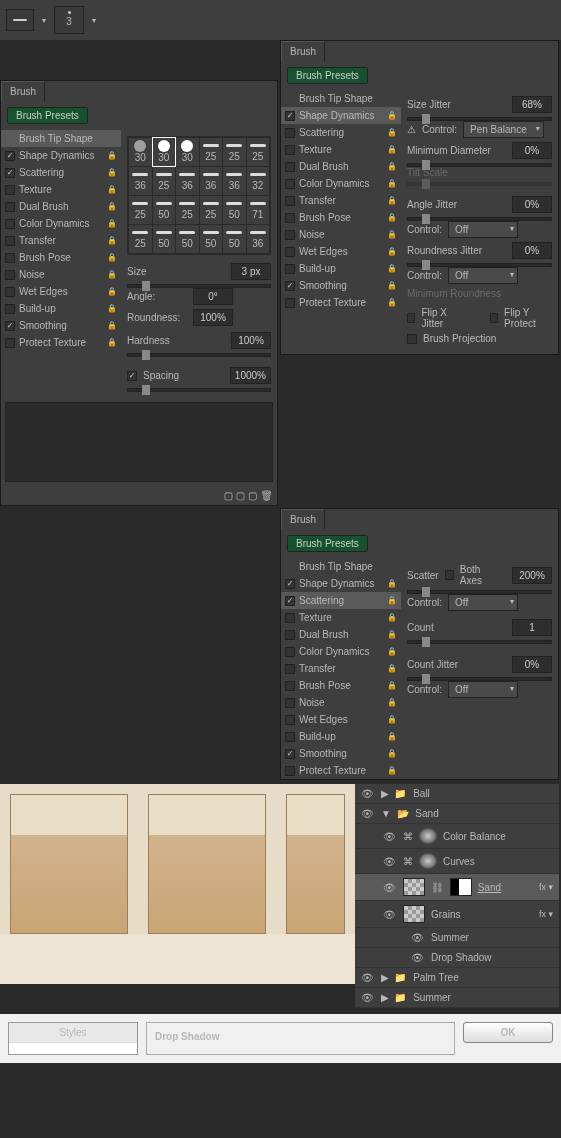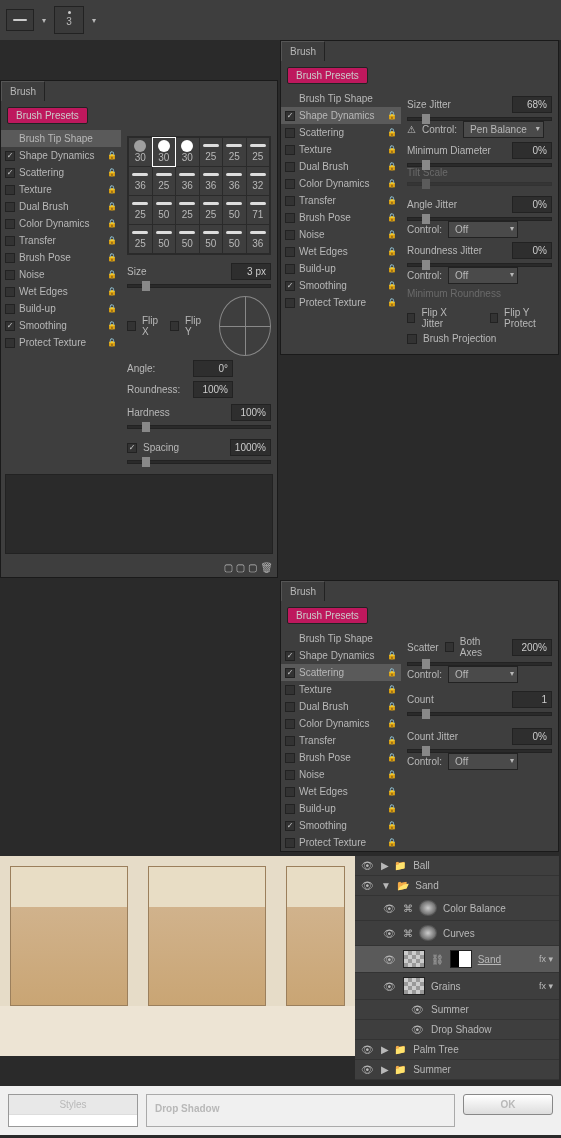--- a/index.html
+++ b/index.html
@@ -1,28 +1,28 @@
 <!DOCTYPE html>
 <html><head>
 <meta charset="utf-8">
 <style>
 *{box-sizing:border-box;margin:0;padding:0;font-family:Tahoma,Arial,sans-serif;font-size:10px;color:#b8b8b8}
 body{background:#2a2a2a;width:561px}
 .panel{background:#3e3e3e;border:1px solid #1a1a1a;position:relative}
 .panel-tab{background:#3e3e3e;padding:4px 8px;display:inline-block;border-top:1px solid #555;border-left:1px solid #555;border-right:1px solid #222}
-.btn{background:#be185d;border:1px solid #222;padding:2px 8px;color:#ccc;cursor:pointer;border-radius:2px}
+.btn{background:#14532d;border:1px solid #222;padding:2px 8px;color:#ccc;cursor:pointer;border-radius:2px}
 .sidebar{width:120px;background:#3e3e3e}
 .sidebar-item{padding:3px 4px;display:flex;align-items:center;gap:4px;position:relative}
 .sidebar-item.sel{background:#5a5a5a}
 .cb{width:10px;height:10px;border:1px solid #222;background:#333;display:inline-flex;align-items:center;justify-content:center;font-size:8px}
 .cb.chk::after{content:"✓";color:#ccc;font-size:8px}
 .lock{position:absolute;right:4px;font-size:8px;color:#888}
 .main{flex:1;background:#3e3e3e;padding:6px}
 .row{display:flex;align-items:center;gap:6px;margin-bottom:4px}
-.fld{background:#2e2e2e;border:1px solid #222;padding:2px 4px;color:#ccc;min-width:40px;text-align:right}
+.fld{background:#2e2e2e;border:1px solid #222;padding:2px 4px;color:#ccc;min-width:40px;text-align:center}
 .slider{flex:1;height:4px;background:#2a2a2a;border:1px solid #222;position:relative}
 .slider::after{content:"";position:absolute;width:8px;height:10px;background:#888;top:-4px;left:10%}
 .dd{background:#4a4a4a;border:1px solid #222;padding:2px 16px 2px 6px;position:relative;min-width:70px}
 .dd::after{content:"▾";position:absolute;right:3px;font-size:8px}
 .toolbar{background:#3e3e3e;padding:6px;display:flex;gap:8px;align-items:center}
 .brush-grid{display:grid;grid-template-columns:repeat(6,1fr);gap:1px;background:#2a2a2a;padding:2px}
 .brush-cell{background:#3e3e3e;text-align:center;padding:2px;position:relative;height:28px}
 .brush-dot{width:12px;height:12px;background:#fff;border-radius:50%;margin:0 auto}
 .brush-line{width:16px;height:3px;background:#ddd;margin:4px auto;border-radius:2px}
 .circle-diag{width:60px;height:60px;border:1px solid #888;border-radius:50%;position:relative}
@@ -164,28 +164,20 @@
           <div class="brush-cell"><div class="brush-line"></div><span>50</span></div>
           <div class="brush-cell"><div class="brush-line"></div><span>50</span></div>
           <div class="brush-cell"><div class="brush-line"></div><span>36</span></div>
         </div>
         <div class="row" style="margin-top:8px">
             <span>Size</span>
             <span style="flex:1"></span>
             <span class="fld">3 px</span>
           </div>
         <div class="slider"></div>
-        <div class="row" style="margin-top:8px">
-          <span class="cb"></span>
-            <span>Flip X</span>
-          <span class="cb"></span>
-            <span>Flip Y</span>
-          <div style="flex:1"></div>
-          <div class="circle-diag"></div>
-        </div>
         <div class="row">
             <span style="width:60px">Angle:</span>
             <span class="fld">0°</span>
           </div>
         <div class="row">
             <span style="width:60px">Roundness:</span>
             <span class="fld">100%</span>
           </div>
         <div class="row" style="margin-top:6px">
             <span>Hardness</span>

